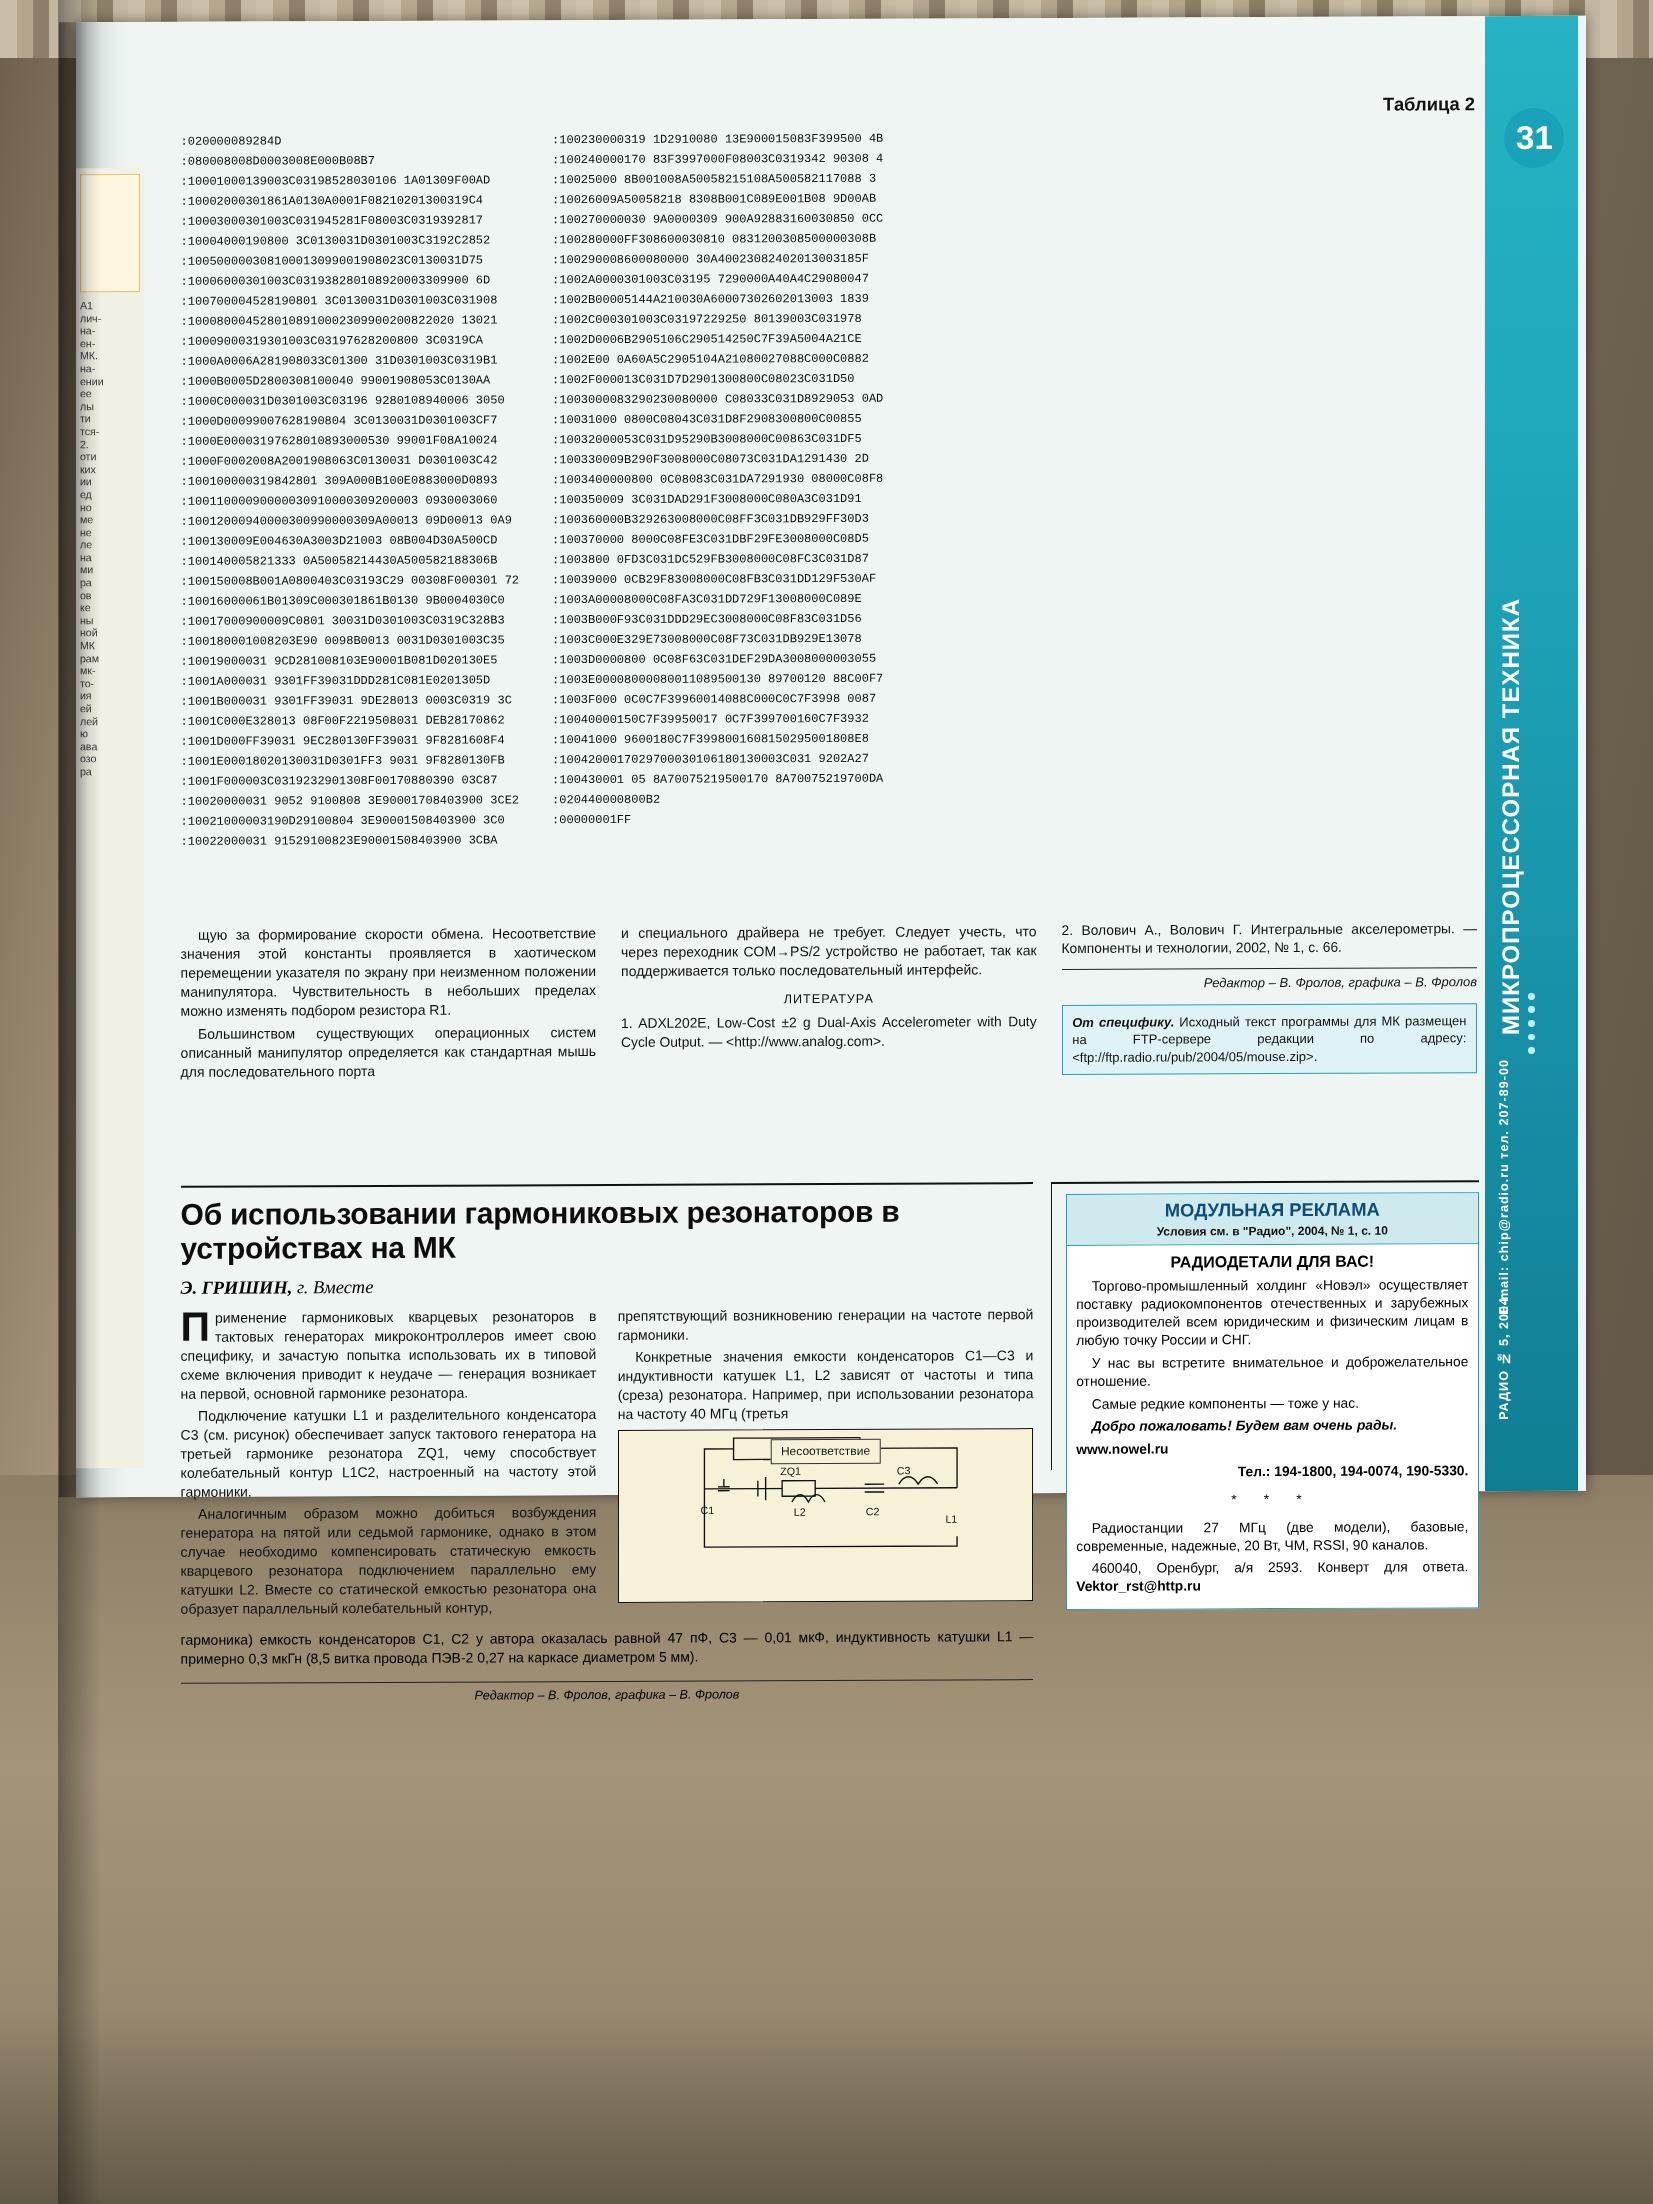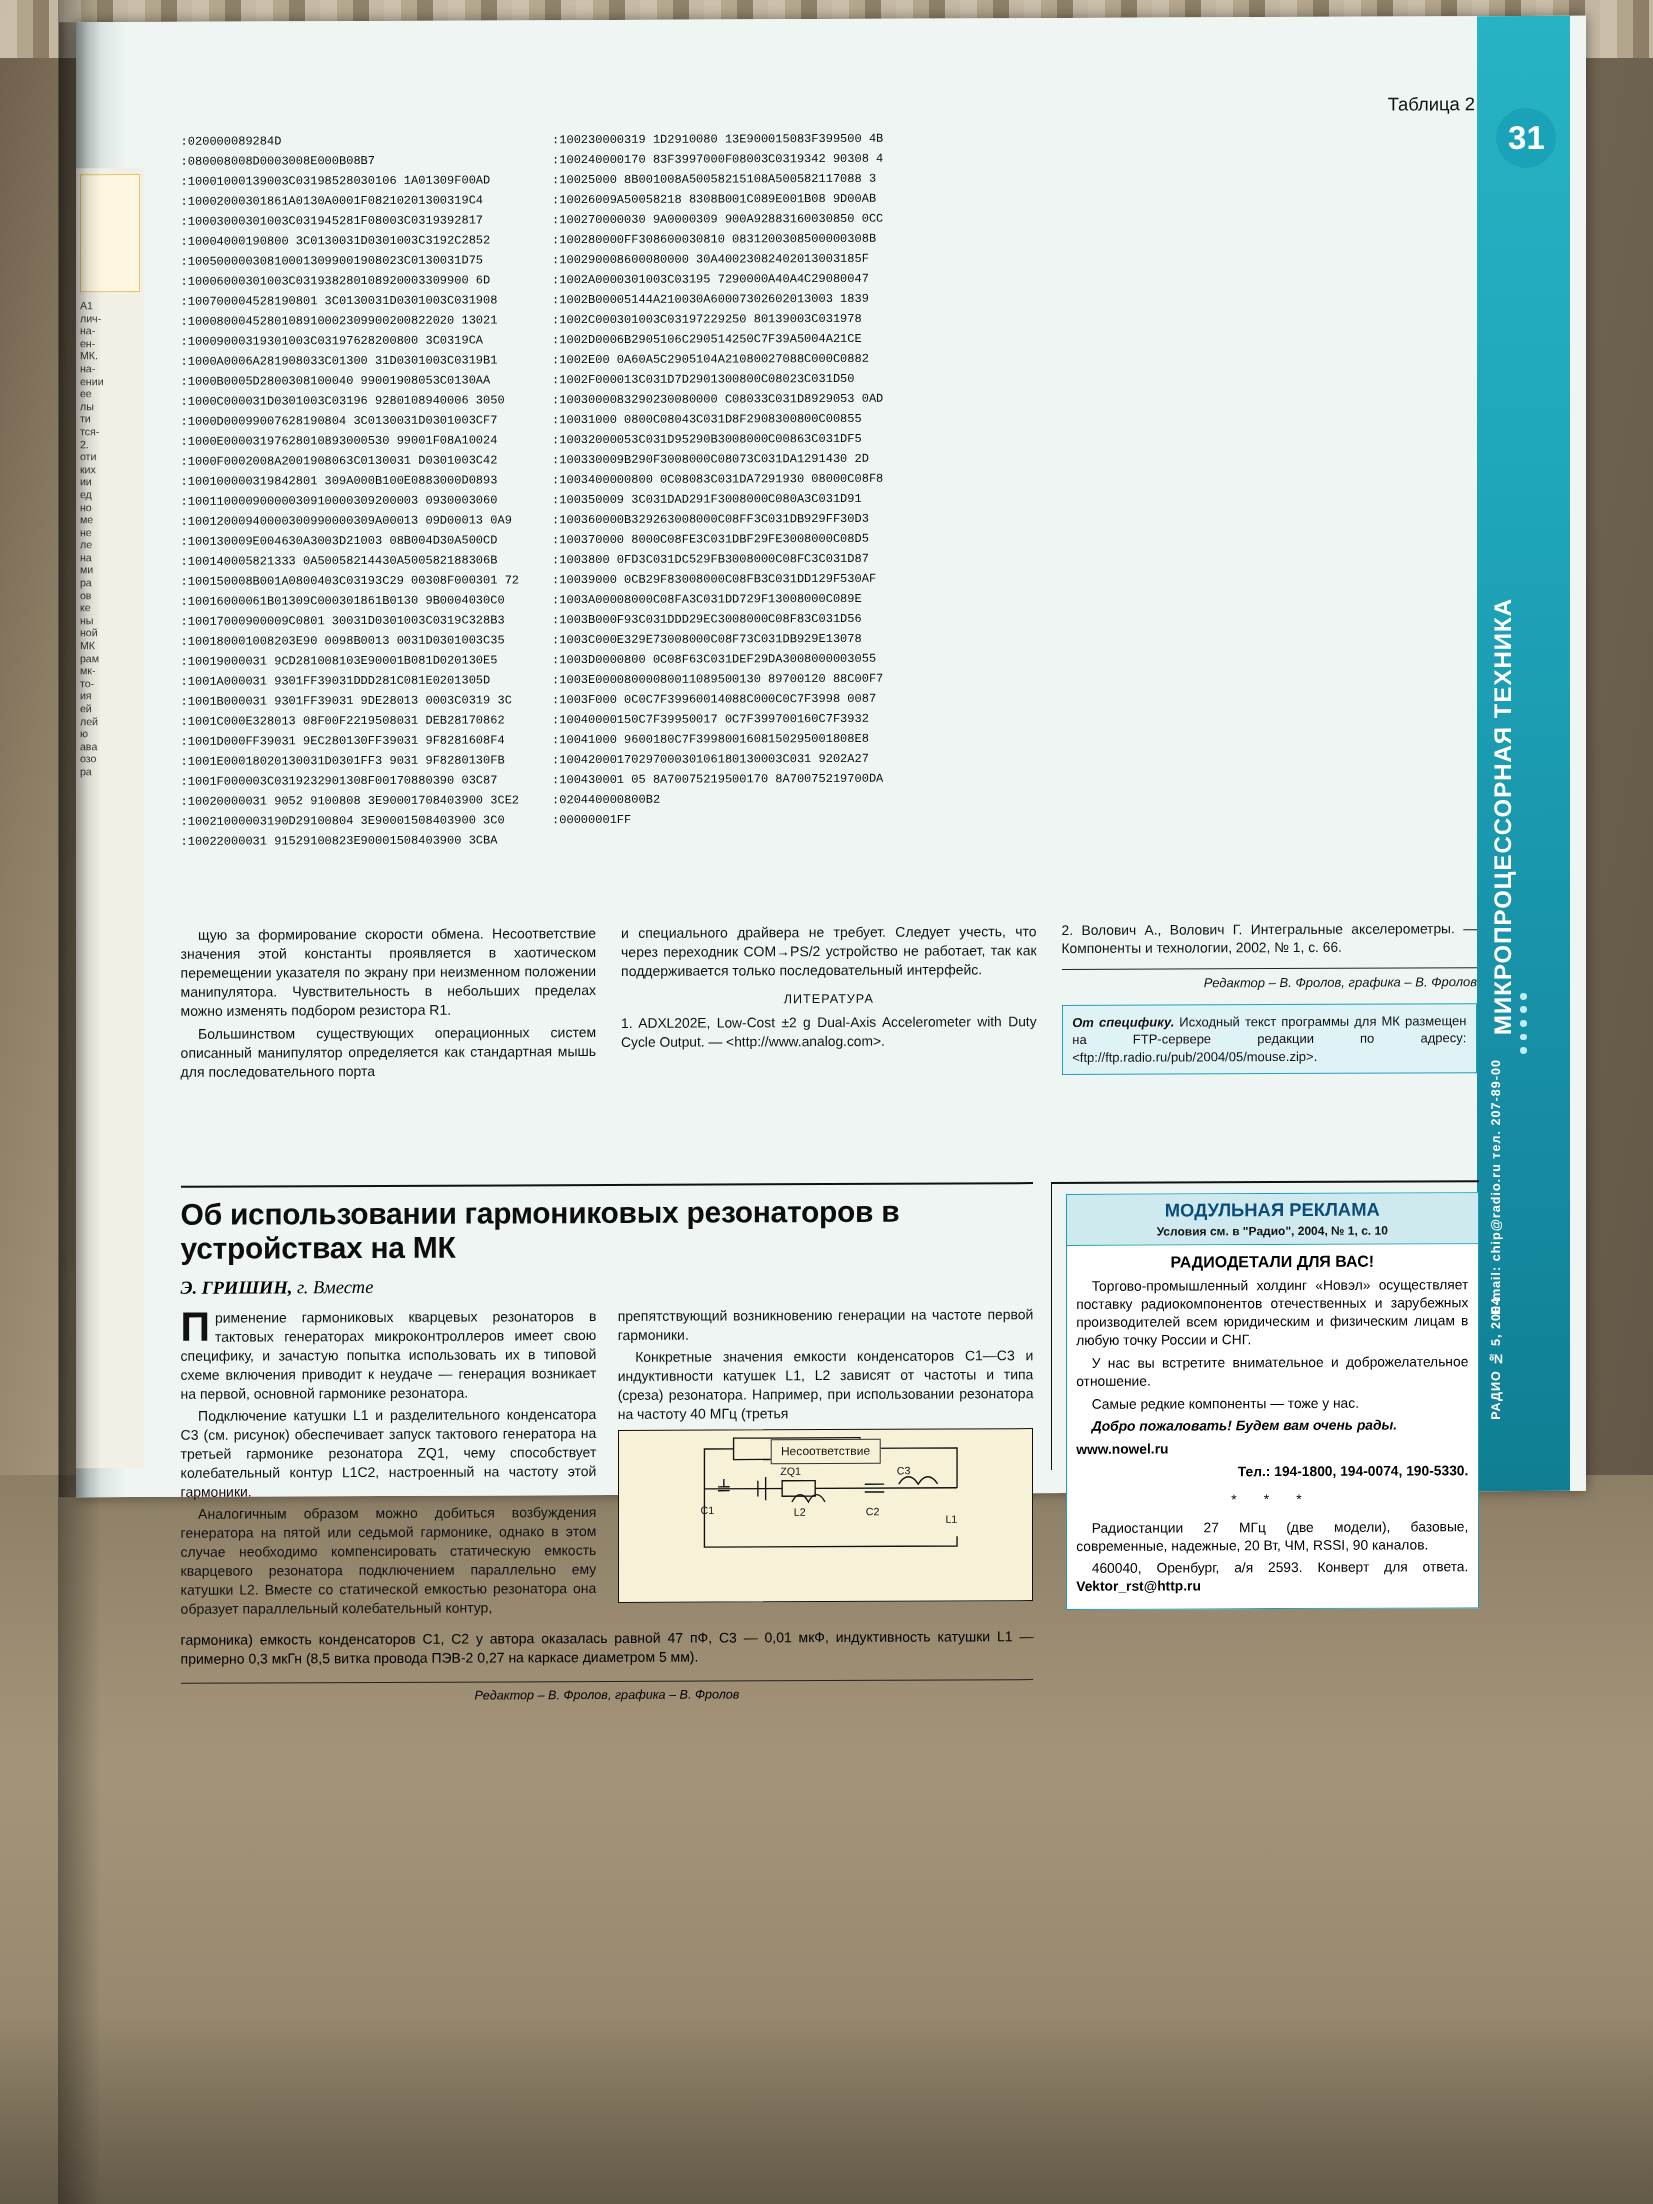--- a/index.html
+++ b/index.html
@@ -24,36 +24,36 @@
   .page-shadow-left{position:absolute;left:-17.5px;top:0;width:29px;height:100%;
       background:linear-gradient(90deg,rgba(0,0,0,.45),rgba(0,0,0,0));}
 
   
   .prevpage{position:absolute;left:0;top:146px;width:68px;height:1300px;
       background:#f2efe4;}
   .prevpage .ptxt{position:absolute;left:3.9px;top:9.7px;width:60px;font-size:10.7px;line-height:12.6px;color:#3b3b3b;}
   .prevbox{position:absolute;left:3.9px;top:5.8px;width:58px;height:116px;border:1.9px solid #e2c46a;background:#fdf7e2;}
 
   
-  .sidebar{position:absolute;right:16px;top:0;width:93px;height:100%;
+  .sidebar{position:absolute;right:8px;top:0;width:93px;height:100%;
       background:linear-gradient(180deg,#27b3c4 0%,#1fa7bb 30%,#178fa6 70%,#0f7e93 100%);}
   .sidebar .vtext{position:absolute;writing-mode:vertical-rl;transform:rotate(180deg);
       left:11.6px;color:#fff;font-weight:bold;letter-spacing:1px;}
   .vt-main{top:582px;font-size:24px;}
   .vt-mail{top:1043px;left:29px;font-size:12.6px;color:#e9fbff;font-weight:normal;}
   .vt-radio{top:1281px;left:29px;font-size:12.6px;color:#ffffff;font-weight:normal;}
   .dots{position:absolute;left:43px;top:970px;}
   .dots i{display:block;width:6.8px;height:6.8px;border-radius:50%;background:#bfeef6;margin:6.8px 0;}
   .pagenum{position:absolute;right:13.6px;top:92px;width:60px;height:60px;border-radius:50%;
       background:#1aa3b8;color:#fff;font-size:33px;font-weight:bold;display:flex;align-items:center;justify-content:center;}
 
   
   .content{position:absolute;left:93px;top:50px;right:107px;bottom:23px;}
 
-  .tbl-label{position:absolute;right:3.9px;top:27px;font-size:18.4px;font-weight:normal;color:#111;}
+  .tbl-label{position:absolute;right:3.9px;top:27px;font-size:18.4px;font-weight:bold;color:#111;}
 
   
   .hexwrap{position:absolute;left:11.6px;top:60px;right:0;height:776px;
       display:flex;gap:33px;}
   .hexcol{font-family:"Liberation Mono",monospace;font-size:12px;line-height:20px;color:#0d0d0d;white-space:pre;}
 
   
   .cols{position:absolute;left:11.6px;top:854px;right:0;height:243px;display:flex;gap:25px;}
   .col{width:32%;font-size:14px;line-height:19px;color:#111;text-align:justify;}
   .col p{margin:0 0 3.9px 0;text-indent:17.5px;}

